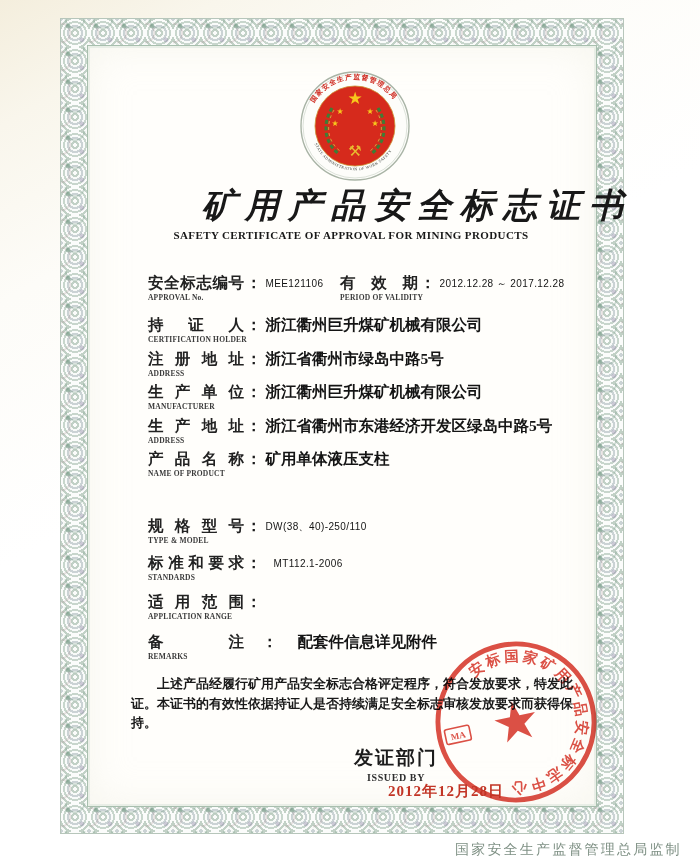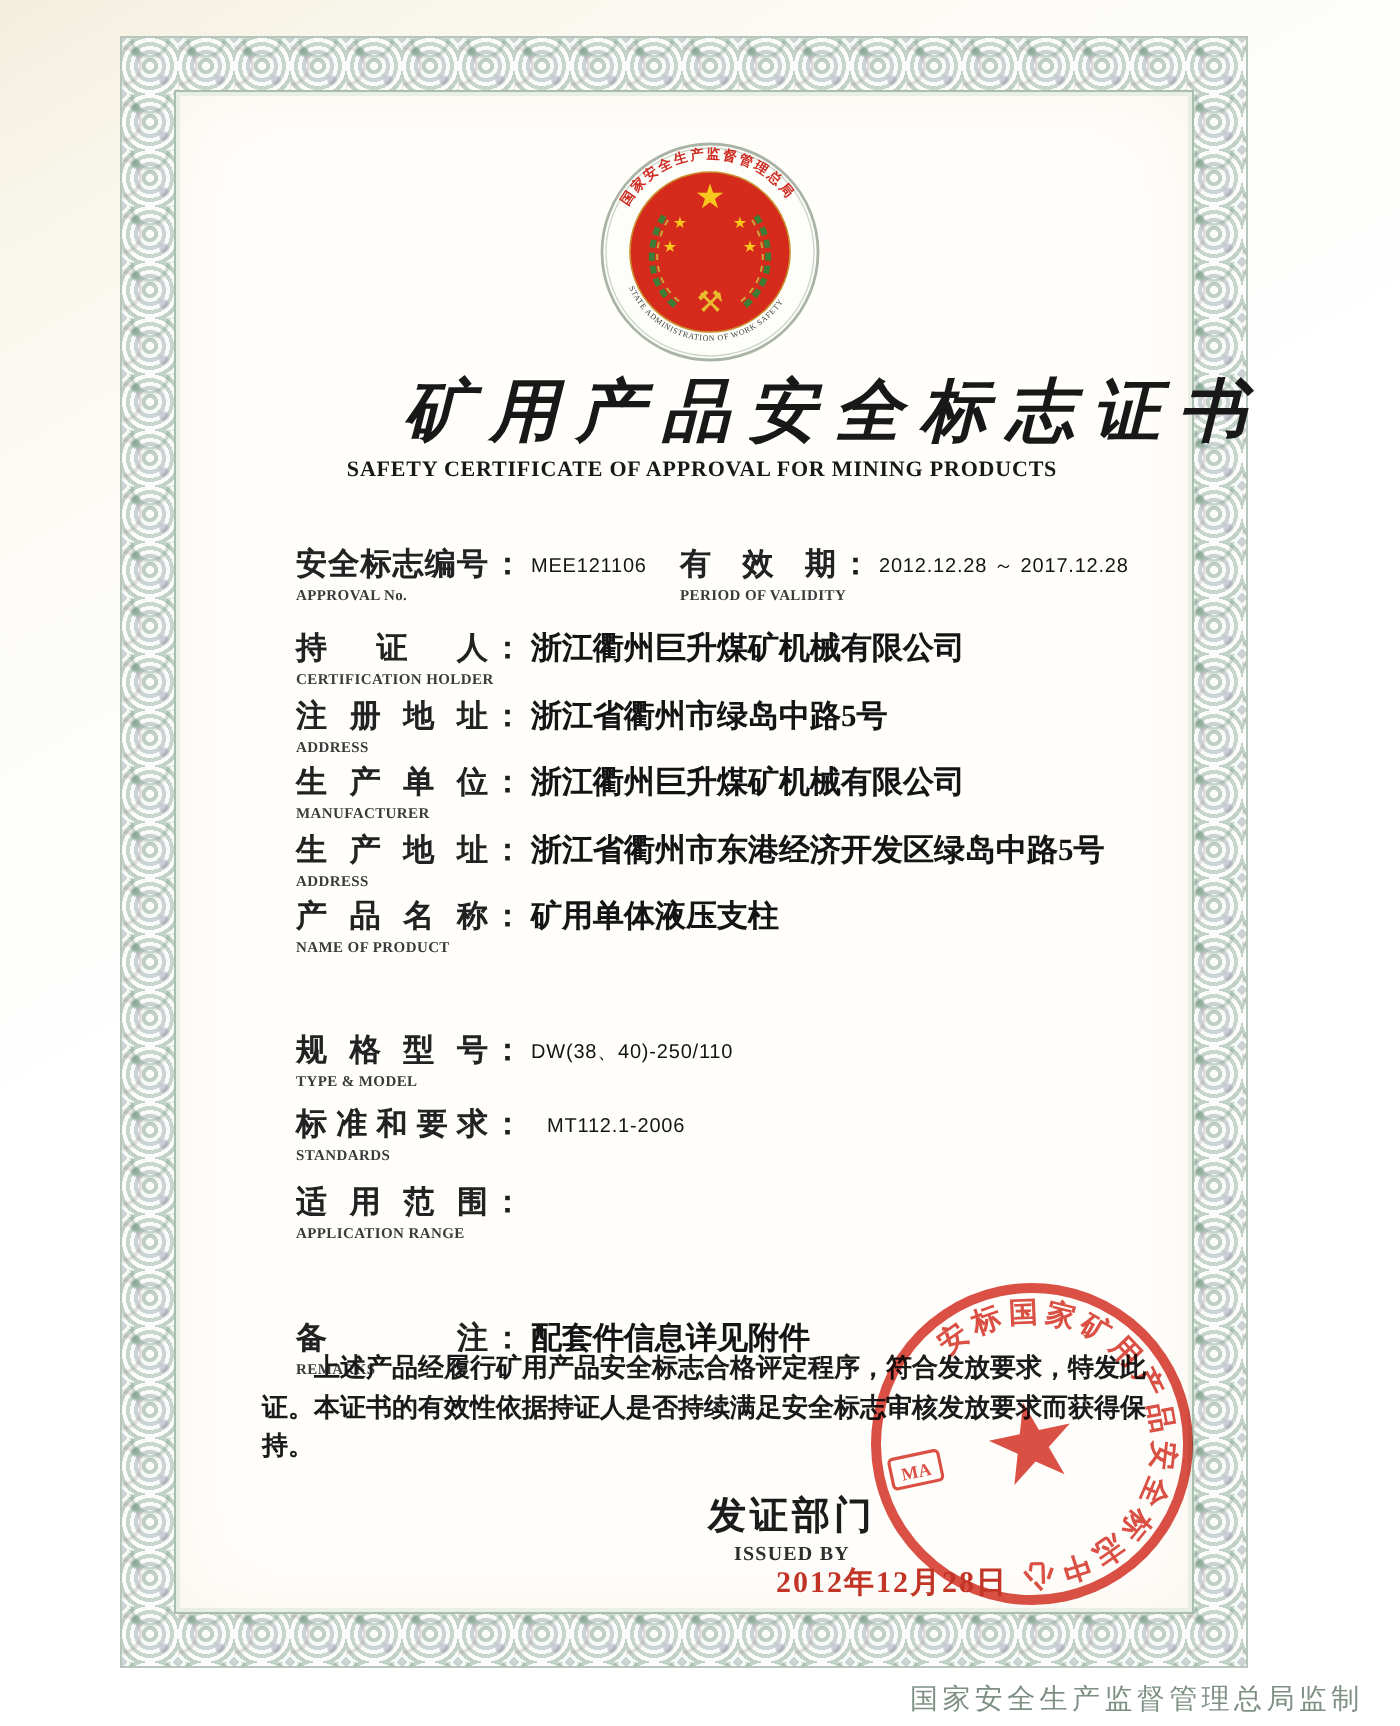--- a/index.html
+++ b/index.html
@@ -186,21 +186,21 @@
     <span class="colon">：</span>
     <div class="val mono" style="margin-left:8px;">MT112.1-2006</div>
   </div>
   <div class="row" style="left:148px; top:592px;">
     <div class="lbl">
       <span class="zh">适 用 范 围</span>
       <span class="en">APPLICATION RANGE</span>
     </div>
     <span class="colon">：</span>
   </div>
-  <div class="row" style="left:148px; top:660px;">
+  <div class="row" style="left:148px; top:632px;gap:16px;">
     <div class="lbl">
       <span class="zh">备 注</span>
       <span class="en">REMARKS</span>
     </div>
     <span class="colon">：</span>
     <div class="val cn">配套件信息详见附件</div>
   </div>
 
   <div class="statement">
     <div class="l1">上述产品经履行矿用产品安全标志合格评定程序，符合发放要求，特发此</div>

